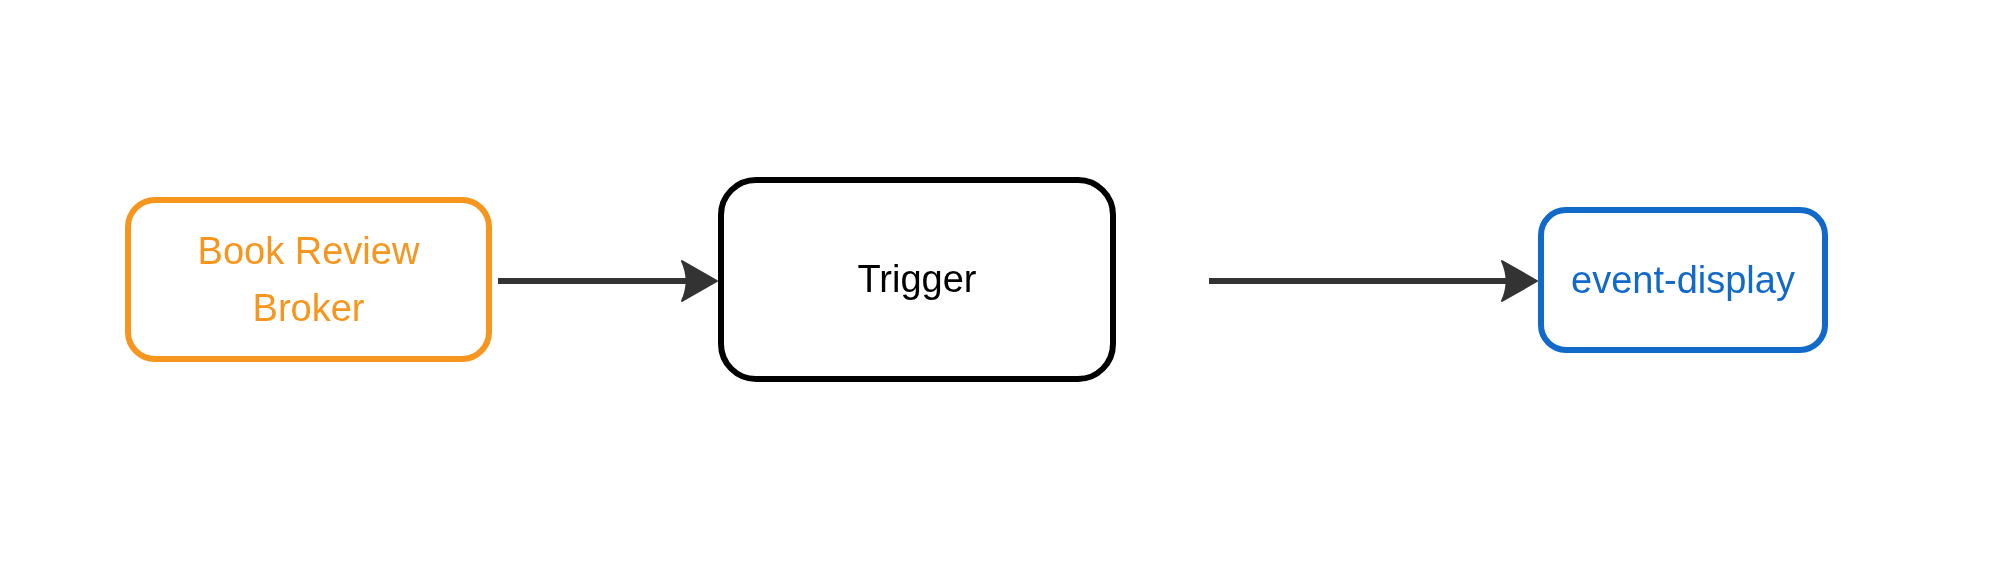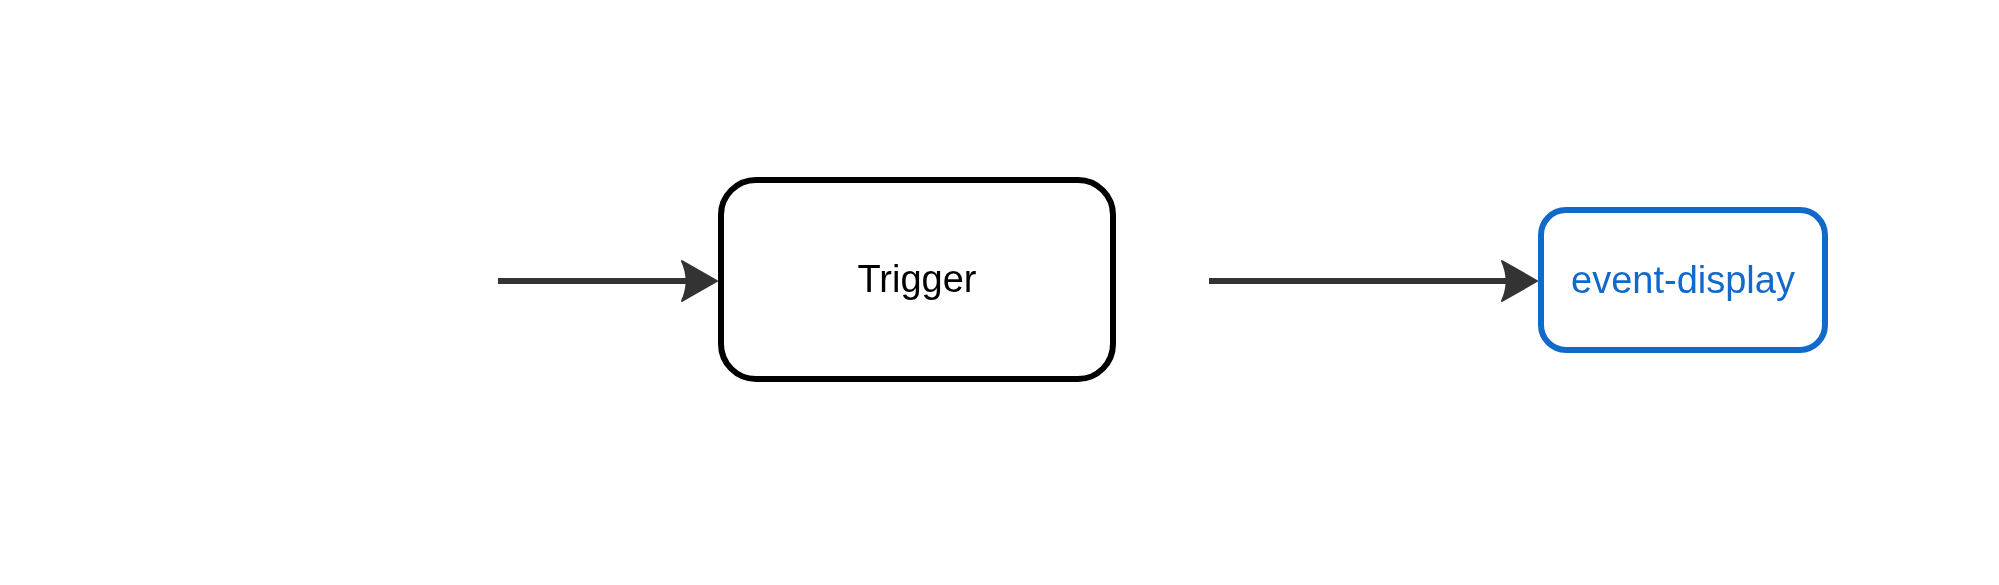--- a/index.html
+++ b/index.html
@@ -70,20 +70,24 @@
     stroke-linejoin: round;
   }
   .edge-1 { left: 498px; width: 221px; }
   .edge-2 { left: 1209px; width: 330px; }
 </style>
 </head>
 <body>
 
 <div class="canvas">
 
+  <div class="node node-broker">
+    <div>Book Review</div>
+    <div>Broker</div>
+  </div>
 
   <svg class="edge edge-1" viewBox="0 0 221 46">
     <line x1="0" y1="23" x2="190" y2="23"></line>
     <path d="M 184 3 C 190 16 190 30 184 43 L 219 23 Z"></path>
   </svg>
 
   <div class="node node-trigger">
     <div>Trigger</div>
   </div>
 

